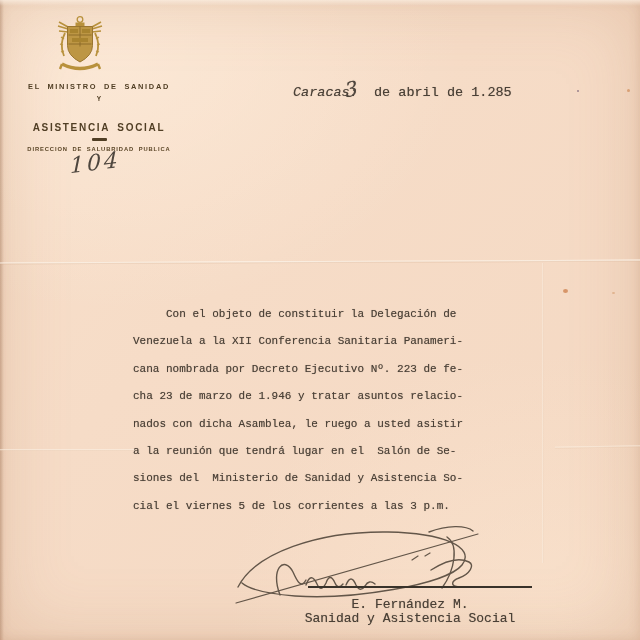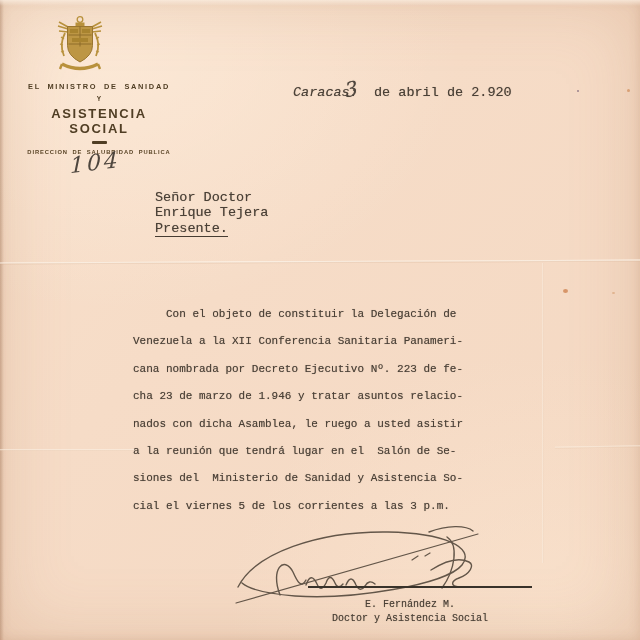--- a/index.html
+++ b/index.html
@@ -17,21 +17,21 @@
   }
   
   .letterhead{
     position:absolute;left:20px;top:82px;width:158px;
     text-align:center;
     font-family:"Liberation Sans","DejaVu Sans",sans-serif;
     color:#503e24;
   }
   .lh-line1{font-size:7.4px;font-weight:bold;letter-spacing:1.7px;word-spacing:3px;}
   .lh-line2{font-size:6.5px;font-weight:bold;margin-top:4px;}
-  .lh-line3{font-size:13px;font-weight:bold;letter-spacing:1.7px;word-spacing:3px;margin-top:4px;}
+  .lh-line3{font-size:10px;font-weight:bold;letter-spacing:1.7px;word-spacing:3px;margin-top:20px;}
   .lh-dash{width:15px;height:3px;background:#503e24;margin:5px auto 5px auto;border-radius:1px;}
   .lh-dept{font-size:5.8px;font-weight:bold;letter-spacing:0.9px;word-spacing:2px;color:#5a4526;}
   .emblem{position:absolute;left:57px;top:15px;}
   
   .tw{
     font-family:"Liberation Mono","DejaVu Sans Mono",monospace;
     color:#4a4036;
     text-shadow:0 0 0.7px rgba(74,64,54,0.55);
   }
   .dateline{position:absolute;top:85px;left:293px;font-size:13.5px;}
@@ -55,21 +55,21 @@
   .recipient .underlined{display:inline-block;border-bottom:1.4px solid #453b31;padding-bottom:0px;}
   .body-text{
     position:absolute;left:133px;top:301px;
     font-size:11px;line-height:27.4px;white-space:pre;
   }
   
   .sig-svg{position:absolute;left:200px;top:525px;}
   .sig-rule{position:absolute;left:308px;top:586px;width:224px;border-top:2px solid #38322a;}
   .sig-block{
     position:absolute;left:283px;top:598px;width:254px;
-    text-align:center;font-size:10px;line-height:13.8px;
+    text-align:center;font-size:13px;line-height:13.8px;
   }
   
   .crease-h1{
     position:absolute;left:-4px;top:261px;width:650px;height:2.2px;
     background:linear-gradient(to bottom, rgba(255,249,240,0.95), rgba(201,158,124,0.3));
     transform:rotate(-0.25deg);
   }
   .crease-h2{
     position:absolute;left:0;top:449px;width:135px;height:1.6px;
     background:linear-gradient(to bottom, rgba(255,248,238,0.7), rgba(205,165,130,0.2));
@@ -128,30 +128,25 @@
     <div class="lh-line1">EL MINISTRO DE SANIDAD</div>
     <div class="lh-line2">Y</div>
     <div class="lh-line3">ASISTENCIA SOCIAL</div>
     <div class="lh-dash"></div>
     <div class="lh-dept">DIRECCION DE SALUBRIDAD PUBLICA</div>
   </div>
 
   <div class="dateline tw">
     <span class="date-prefix">Caracas:</span>
     <span class="date-day hand">3</span>
-    <span class="date-suffix">de abril de 2.920</span>
+    <span class="date-suffix">de abril de 1.285</span>
   </div>
 
   <div class="ref-number hand">104</div>
 
-  <div class="recipient tw">
-    <div>Señor Doctor</div>
-    <div>Enrique Tejera</div>
-    <div><span class="underlined">Presente.</span></div>
-  </div>
 
   <div class="body-text tw"><div>     Con el objeto de constituir la Delegación de</div><div>Venezuela a la XII Conferencia Sanitaria Panameri-</div><div>cana nombrada por Decreto Ejecutivo Nº. 223 de fe-</div><div>cha 23 de marzo de 1.946 y tratar asuntos relacio-</div><div>nados con dicha Asamblea, le ruego a usted asistir</div><div>a la reunión que tendrá lugar en el  Salón de Se-</div><div>siones del  Ministerio de Sanidad y Asistencia So-</div><div>cial el viernes 5 de los corrientes a las 3 p.m.</div></div>
 
   <div class="sig-svg">
     <svg width="360" height="90" viewBox="0 0 360 90">
       <g fill="none" stroke="#54483c" stroke-width="1.4" stroke-linecap="round" opacity="0.9">
         <path d="M38 62 C 55 28, 118 6, 188 7 C 243 8, 276 22, 262 40 C 246 60, 150 75, 95 71 C 70 69, 50 65, 42 58"></path>
         <path d="M80 70 C 70 44 84 30 93 47 C 97 56 101 64 106 55"></path>
         <path d="M106 60 q 5 -14 11 -1 q 4 9 9 -1 q 4 -11 9 0 q 3 7 8 1 M146 60 q 5 -12 10 0 q 4 8 9 1 q 4 -7 10 -2"></path>
         <path d="M212 35 l 6 -4 M225 31 l 5 -3" stroke-width="1.2"></path>
@@ -159,16 +154,16 @@
         <path d="M231 45 C 245 36 259 32 269 37 C 275 40 270 49 259 53 C 251 56 250 61 259 62"></path>
         <path d="M229 7 C 247 0 266 0 273 6"></path>
         <path d="M278 9 L 36 78" stroke-width="1.2"></path>
       </g>
     </svg>
   </div>
   <div class="sig-rule"></div>
 
   <div class="sig-block tw">
     <div>E. Fernández M.</div>
-    <div>Doctor y Asistencia Social</div>
+    <div>Sanidad y Asistencia Social</div>
   </div>
 
 </div>
 
 </body></html>

